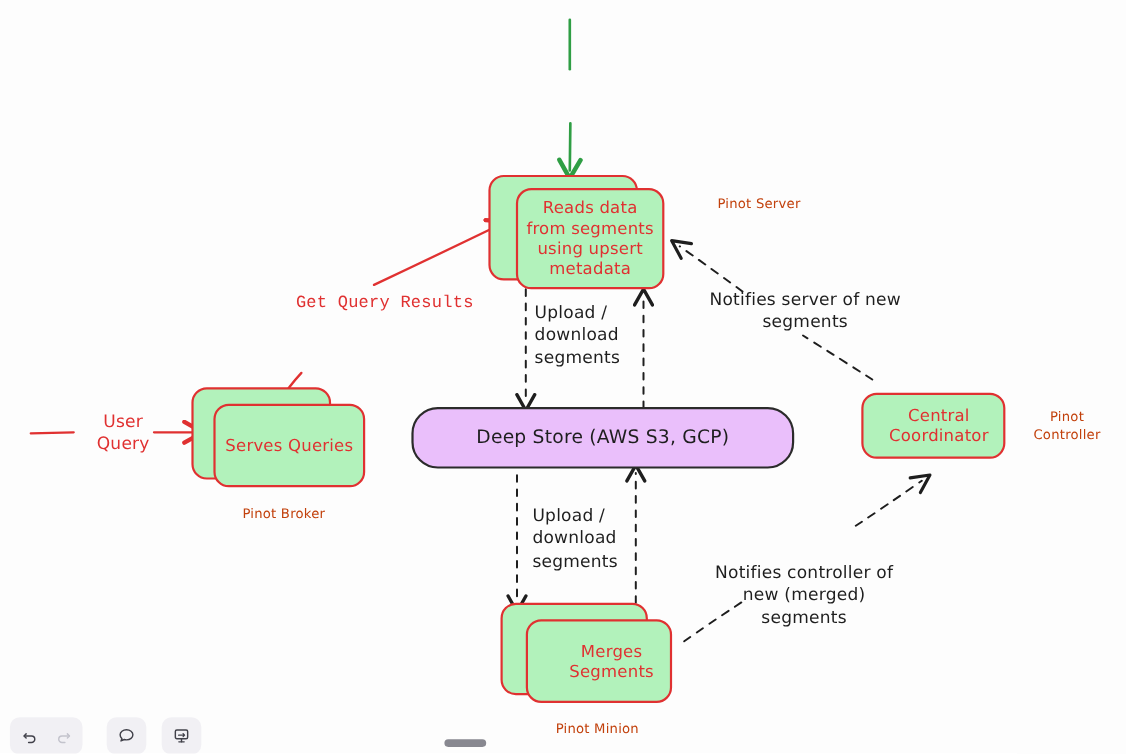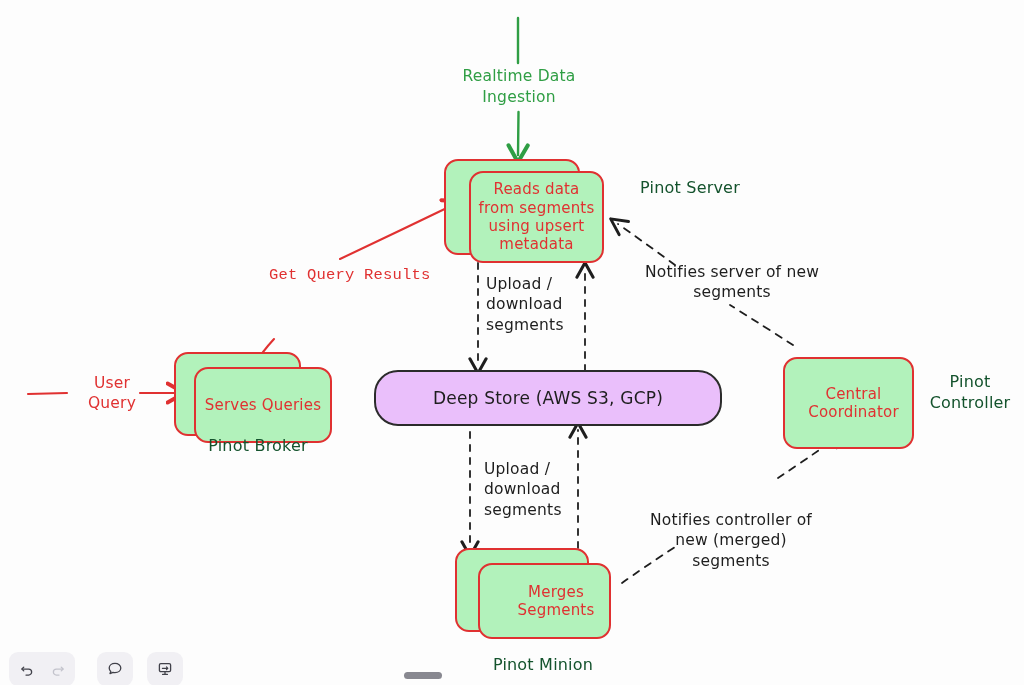--- a/index.html
+++ b/index.html
@@ -49,22 +49,22 @@
   }
   .node-label {
     font-size: 15px;
     line-height: 1.22;
     font-weight: 400;
     letter-spacing: 0.2px;
     padding: 2px 6px;
   }
   .caption {
     position: absolute;
-    color: #14532d;
-    font-size: 16px;
+    color: #c2410c;
+    font-size: 12px;
     line-height: 1.3;
     text-align: center;
     letter-spacing: 0.2px;
     font-family: "DejaVu Sans", sans-serif;
   }
   .ann {
     position: absolute;
     color: #1e1e1e;
     font-size: 15.5px;
     line-height: 1.32;
@@ -190,50 +190,46 @@
       <div>using upsert</div>
       <div>metadata</div>
     </div>
   </div>
   <div class="caption" style="left:620px; top:178px; width:140px;">Pinot Server</div>
 
   <div class="node-green-back" style="left:174px; top:352px; width:123px; height:80px;"></div>
   <div class="node node-green" style="left:194px; top:367px; width:138px; height:76px;">
     <div class="node-label">Serves Queries</div>
   </div>
-  <div class="caption" style="left:185px; top:436px; width:146px;">Pinot Broker</div>
+  <div class="caption" style="left:185px; top:460px; width:146px;">Pinot Broker</div>
 
   <div class="node node-purple" style="left:374px; top:370px; width:348px; height:56px; border-radius:24px;">
     <div class="node-label" style="font-size:17px;">Deep Store (AWS S3, GCP)</div>
   </div>
 
-  <div class="node node-green" style="left:783px; top:357px; width:131px; height:92px;padding-left:10px;">
+  <div class="node node-green" style="left:783px; top:357px; width:131px; height:60px;padding-left:10px;">
     <div class="node-label">
       <div>Central</div>
       <div>Coordinator</div>
     </div>
   </div>
   <div class="caption" style="left:920px; top:372px; width:100px;">
     <div>Pinot</div>
     <div>Controller</div>
   </div>
 
   <div class="node-green-back" style="left:455px; top:548px; width:130px; height:80px;"></div>
   <div class="node node-green" style="left:478px; top:563px; width:133px; height:76px;padding-left:23px;">
     <div class="node-label">
       <div>Merges</div>
       <div>Segments</div>
     </div>
   </div>
   <div class="caption" style="left:470px; top:655px; width:146px;">Pinot Minion</div>
 
-  <div class="ann-green" style="left:438px; top:66px; width:162px;">
-    <div>Realtime Data</div>
-    <div>Ingestion</div>
-  </div>
 
   <div class="ann-red" style="left:269px; top:265px; width:170px;font-family:Liberation Mono, monospace;">Get Query Results</div>
 
   <div class="ann-red" style="left:82px; top:373px; width:60px; text-align:center;">
     <div>User</div>
     <div>Query</div>
   </div>
 
   <div class="ann" style="left:486px; top:274px; width:100px;">
     <div>Upload /</div>

